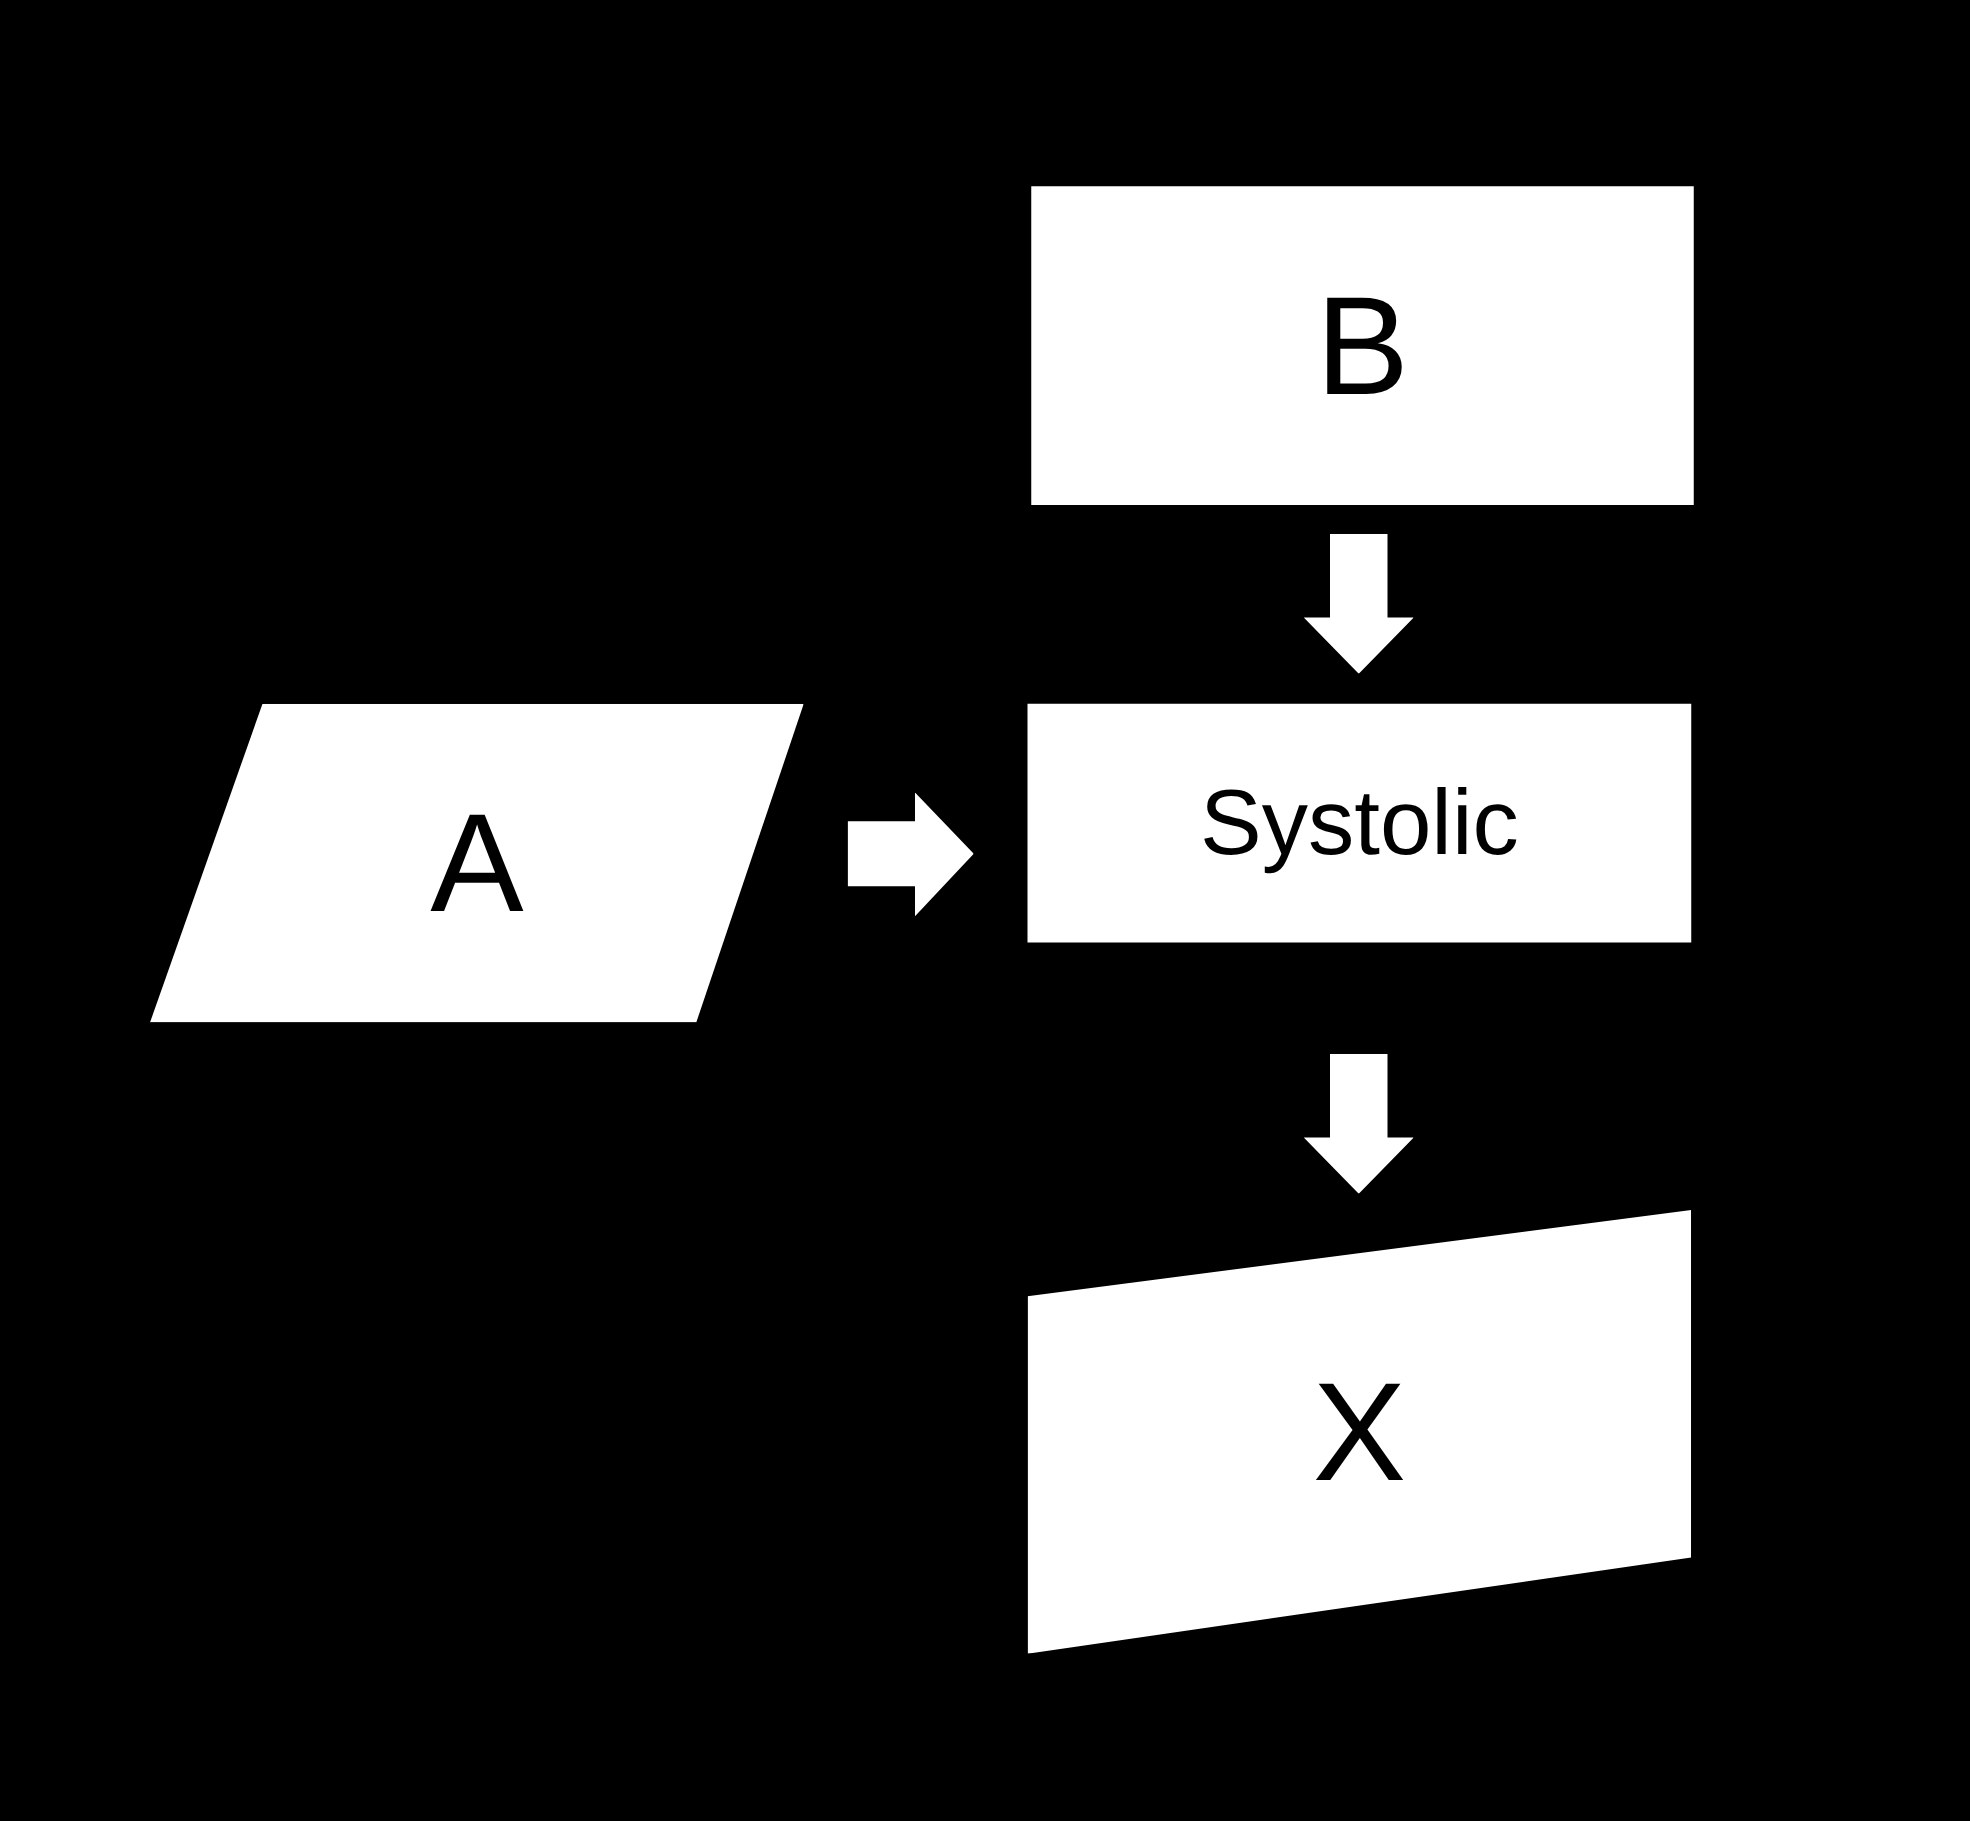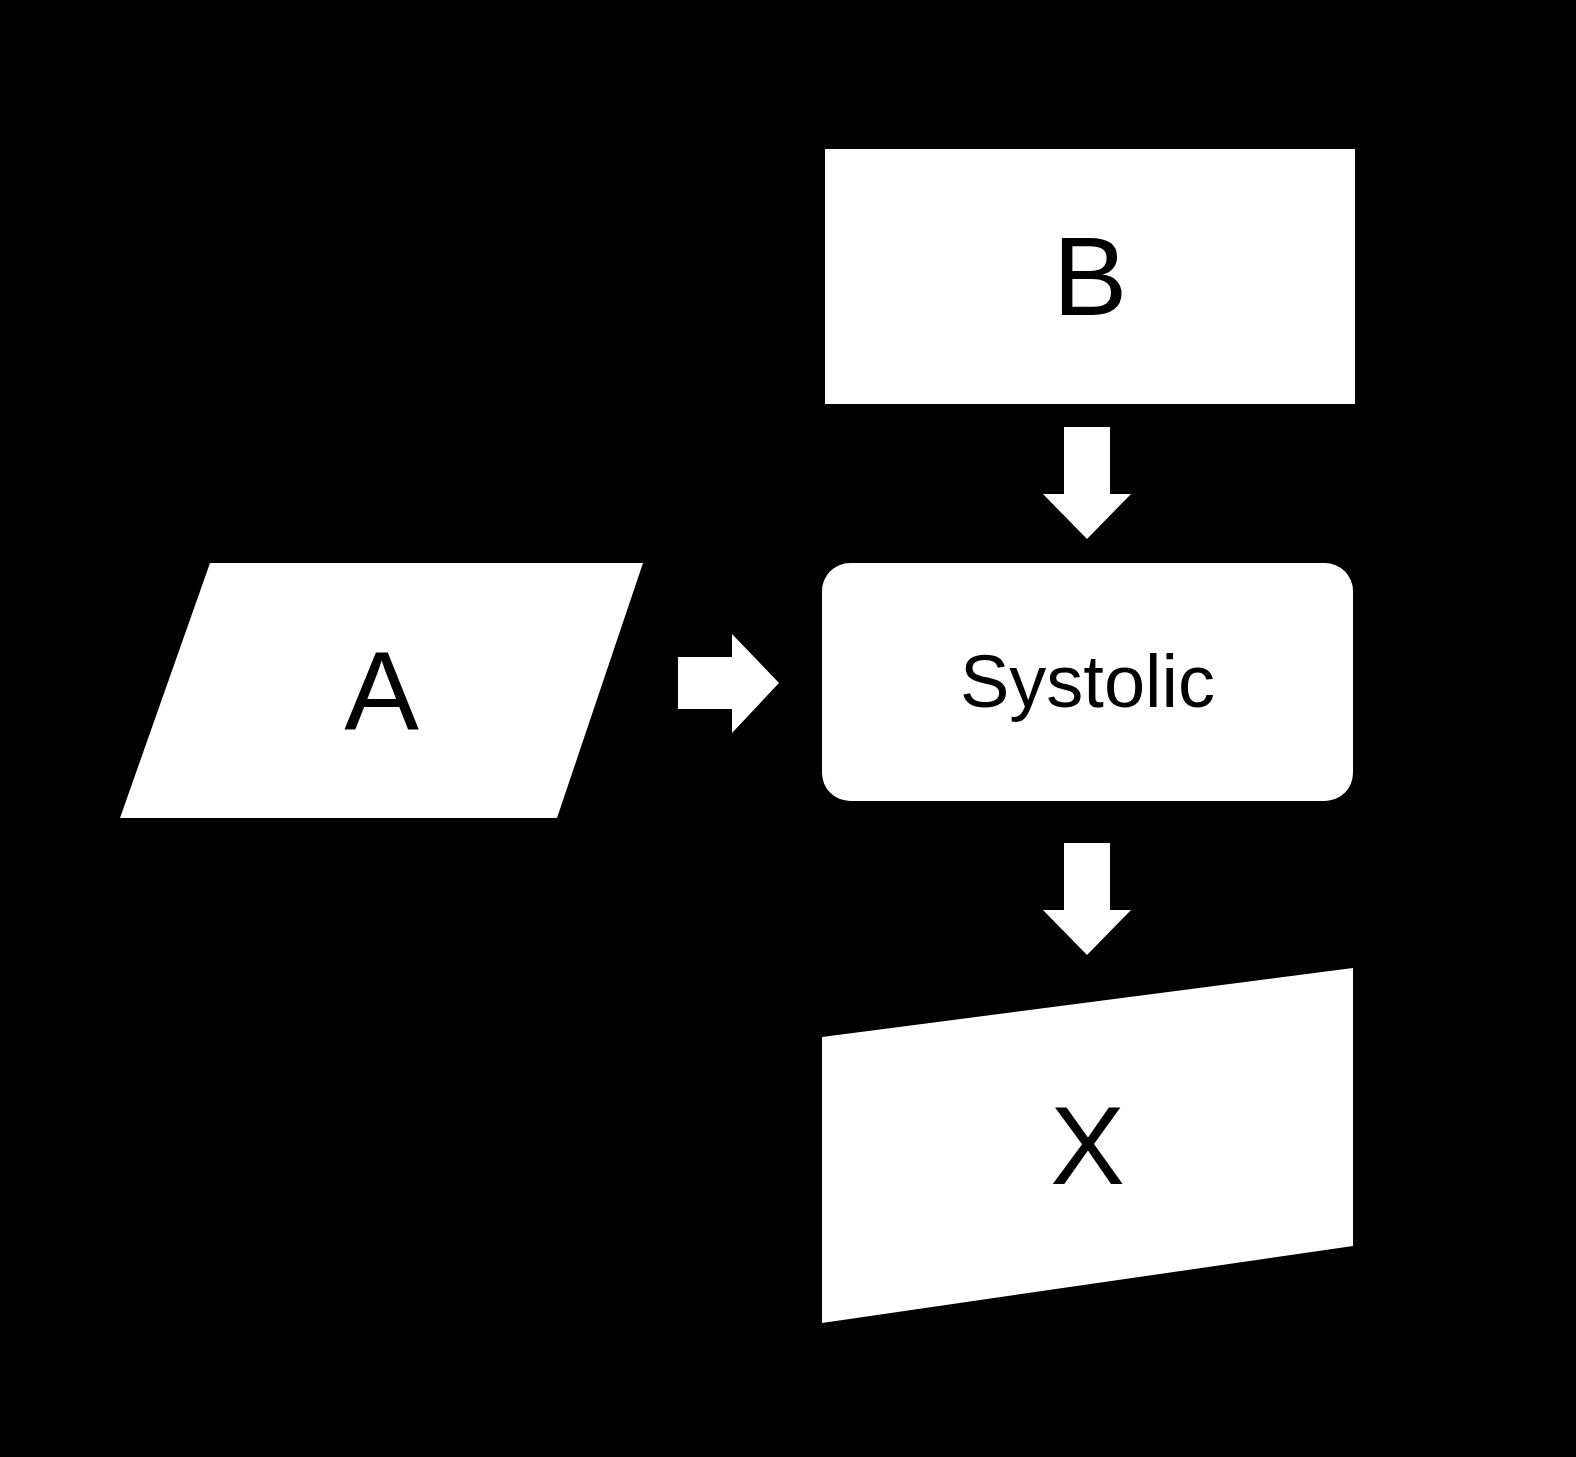--- a/index.html
+++ b/index.html
@@ -44,21 +44,21 @@
   }
   
   .node-a{
     left:120px; top:563px;
     width:523px; height:255px;
     clip-path:polygon(90px 0, 523px 0, 437px 255px, 0 255px);
   }
   
   .node-sa{
     left:822px; top:563px;
-    width:531px; height:238px;border-radius:28px;
+    width:531px; height:191px;
   }
   
   .node-x{
     left:822px; top:968px;
     width:531px; height:355px;
     clip-path:polygon(0 69px, 531px 0, 531px 278px, 0 355px);
   }
   
   .arrow{
     position:absolute;

